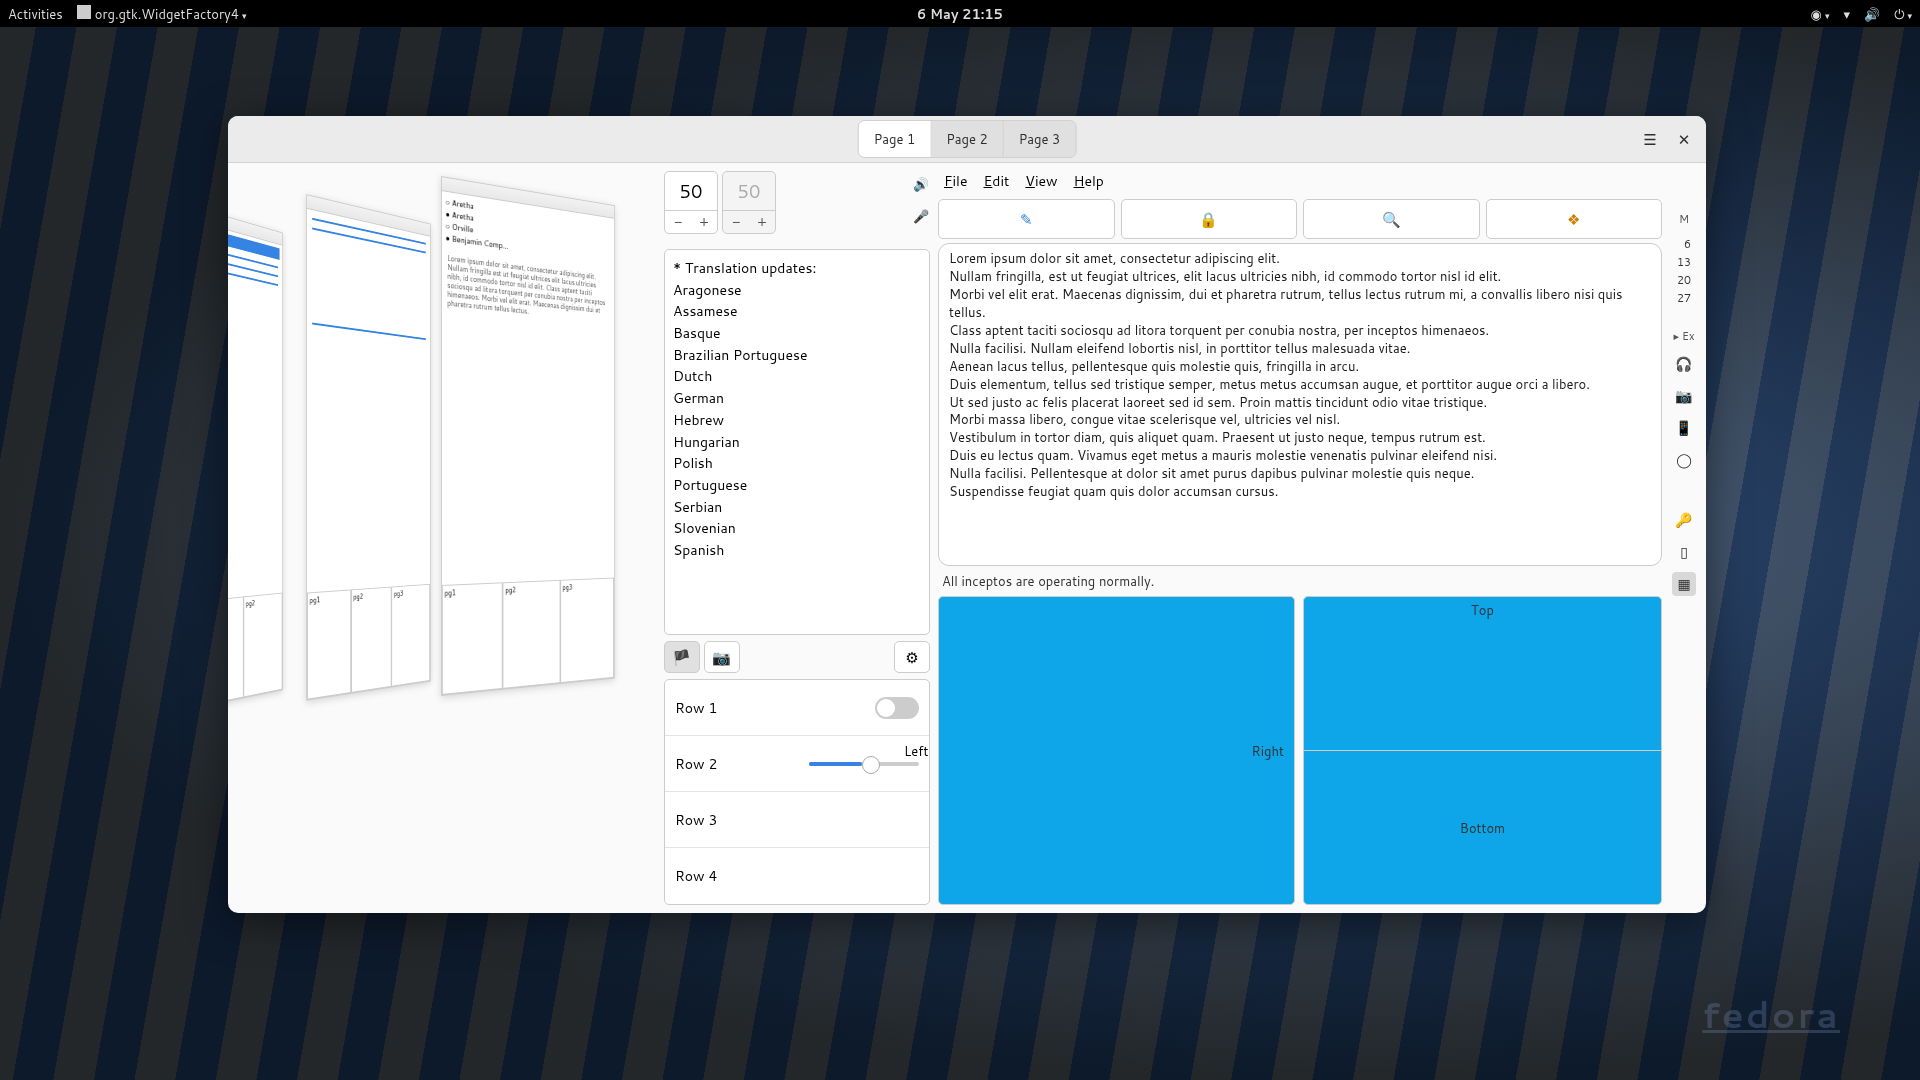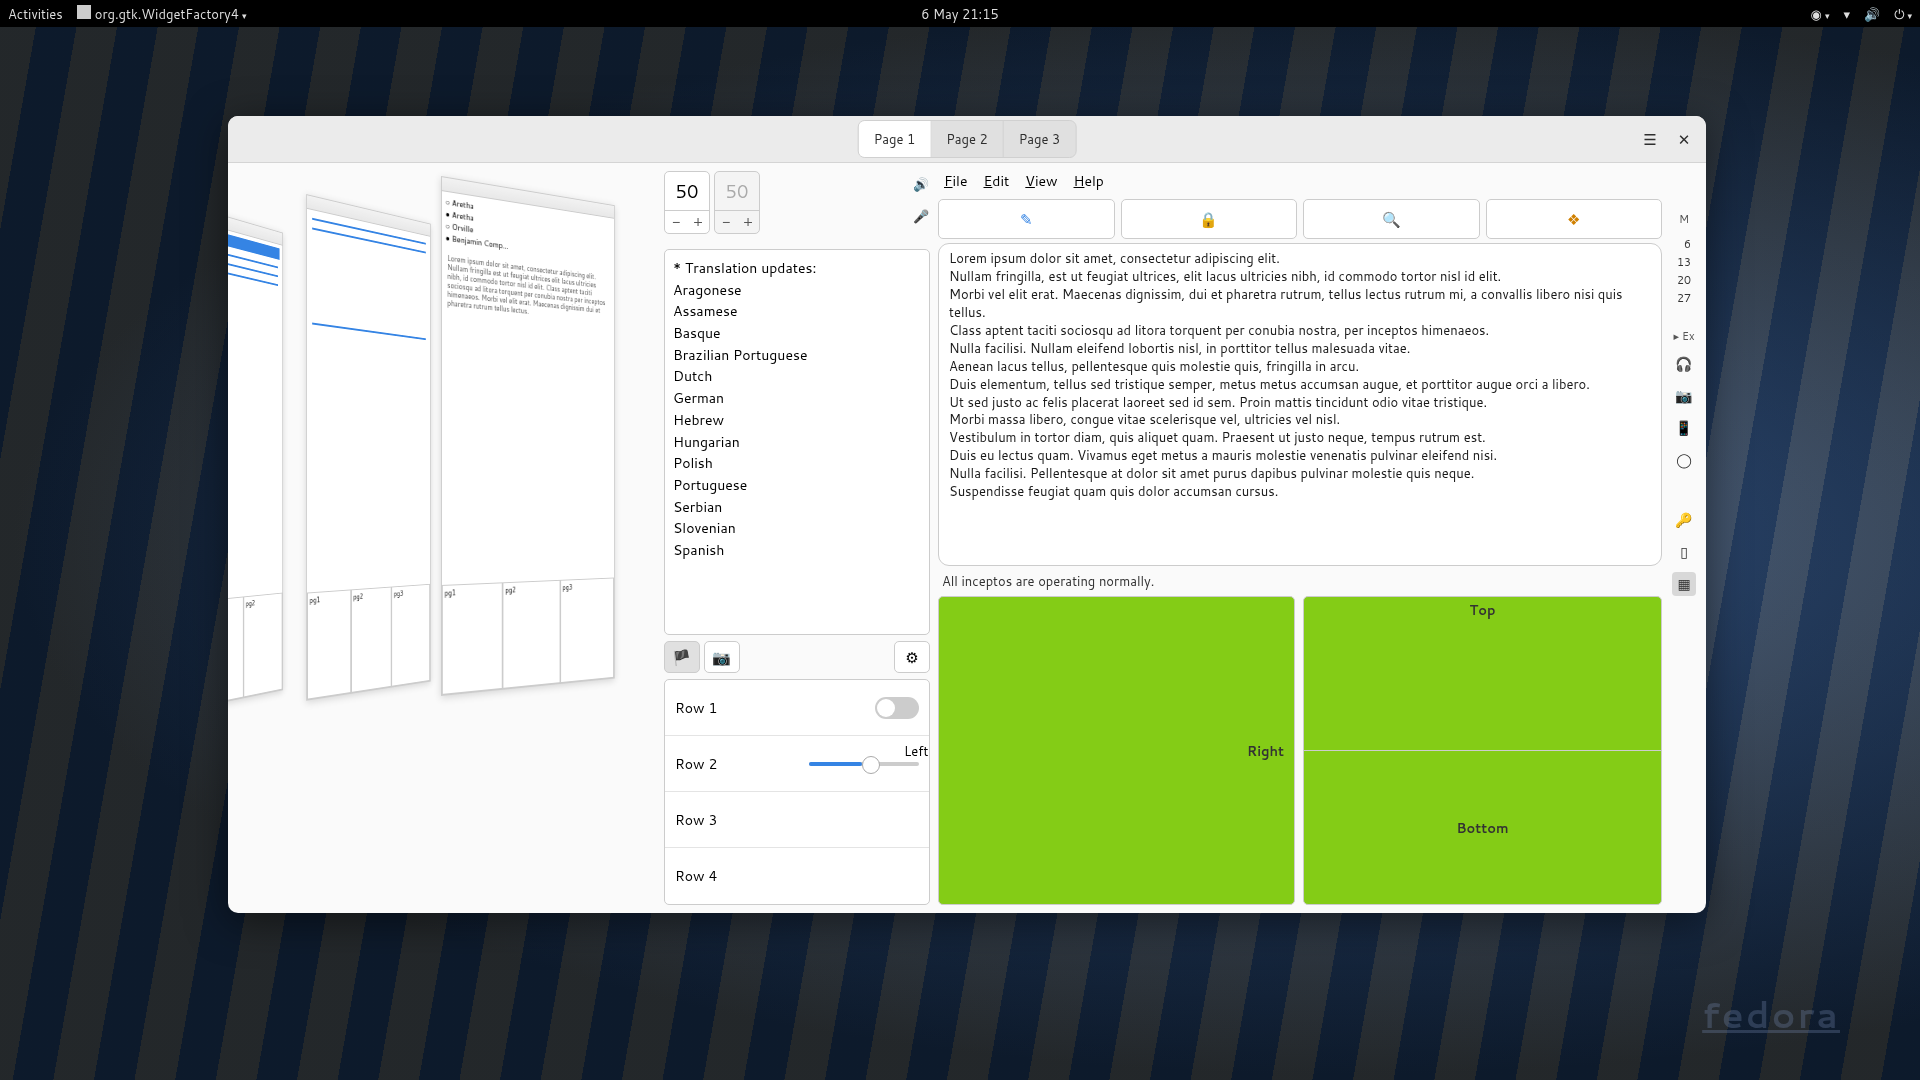--- a/index.html
+++ b/index.html
@@ -13,21 +13,21 @@
 }
 .wallpaper { position: absolute; inset: 0; background:
   repeating-linear-gradient(100deg, rgba(180,150,100,0.15) 0 40px, rgba(20,40,70,0.3) 40px 80px),
   radial-gradient(ellipse at 70% 50%, #3a5a88 0%, #0a1420 70%);
 }
 .fedora { position: absolute; right: 80px; bottom: 40px; font-size: 36px; font-weight: bold; color: rgba(120,140,180,0.3); letter-spacing: 2px; text-decoration: underline; }
 
 
 .topbar { position: absolute; top:0; left:0; right:0; height:27px; background:#000; color:#ddd; display:flex; align-items:center; font-size:13px; padding:0 8px; z-index:10;}
 .topbar .left { display:flex; gap:14px; align-items:center;}
-.topbar .center { position:absolute; left:50%; transform:translateX(-50%);}
+.topbar .center { position:absolute; left:50%; transform:translateX(-50%);font-weight:bold;}
 .topbar .right { margin-left:auto; display:flex; gap:14px; align-items:center;}
 .topbar .appicon { width:14px; height:14px; background:#ccc; display:inline-block; margin-right:4px;}
 .topbar .caret { font-size: 9px; margin-left: 3px; }
 
 
 .window { position:absolute; left:228px; top:116px; width:1478px; height:797px; background:#fafafa; border-radius:10px; box-shadow:0 8px 40px rgba(0,0,0,0.5); display:flex; flex-direction:column; overflow:hidden;}
 .titlebar { height:47px; background:#ebebeb; border-bottom:1px solid #d4d4d4; display:flex; align-items:center; padding:0 8px; position:relative;}
 .tabs { position:absolute; left:50%; transform:translateX(-50%); display:flex; background:#e0e0e0; border-radius:7px; overflow:hidden; border:1px solid #d0d0d0;}
 .tab { padding:9px 15px; font-size:13px; color:#2e2e2e; border-right:1px solid #d0d0d0; cursor:default;}
 .tab:last-child{border-right:none;}
@@ -50,21 +50,21 @@
 .pg3 { width:210px; height:520px; left:205px; top:5px; transform:rotateY(25deg); transform-origin:left; font-size:8px;}
 .pg .hdr { height:14px; background:linear-gradient(#f2f2f2,#e8e8e8); border-bottom:1px solid #ccc;}
 .pg .sel { background:#3584e4; color:#fff; padding:2px 4px; margin:4px;}
 .pg .line { height:2px; background:#3584e4; margin:8px 6px;}
 .pg .txt { padding:6px; color:#555; font-size:7px; line-height:1.3;}
 .pg .bottomtabs { position:absolute; bottom:0; left:0; right:0; height:110px; display:flex;}
 .pg .btab { flex:1; border:1px solid #ccc; background:#fff; font-size:7px; padding:2px;}
 
 
 .spinrow { display:flex; gap:4px; align-items:flex-start; height:72px;}
-.spinner { width:46px; background:#fff; border:1px solid #ccc; border-radius:5px; display:flex; flex-direction:column; align-items:center; font-size:18px;}
+.spinner { width:54px; background:#fff; border:1px solid #ccc; border-radius:5px; display:flex; flex-direction:column; align-items:center; font-size:18px;}
 .spinner .val { padding:6px 0;}
 .spinner .btns { display:flex; width:100%; border-top:1px solid #ccc;}
 .spinner .btns span{flex:1; text-align:center; padding:1px 0; font-size:14px; color:#555;}
 .spinner.dis { color:#aaa; background:#f4f4f4;}
 .miccol { display:flex; flex-direction:column; gap:14px; margin-left:auto; padding-top:4px;}
 .langbox { flex:1; background:#fff; border:1px solid #ccc; border-radius:5px; padding:8px; overflow:auto; font-size:14px; line-height:1.55;}
 .toolrow { display:flex; gap:4px;}
 .tool { flex:0 0 36px; height:32px; background:#fff; border:1px solid #ccc; border-radius:5px; display:flex; align-items:center; justify-content:center; font-size:15px;}
 .tool.active { background:#e0e0e0;}
 .tool.spacer{flex:1; border:none; background:none;}
@@ -80,21 +80,21 @@
 
 .menubar { display:flex; gap:16px; font-size:14px; padding:0 6px 4px;}
 .menubar span u{text-decoration:underline;}
 .bigtoolbar { display:flex; gap:6px; height:40px;}
 .bigbtn { flex:1; background:#fff; border:1px solid #ccc; border-radius:5px; display:flex; align-items:center; justify-content:center; font-size:15px;}
 .bigbtn.color1{color:#3584e4;}
 .bigbtn.color2{color:#d08000;}
 .textarea { flex:1; background:#fff; border:1px solid #ccc; border-radius:11px; padding:6px 10px; font-size:13px; line-height:1.38; color:#1a1a1a; overflow:auto;}
 .status { font-size:13px; color:#333; padding:2px 4px;}
 .paned { flex:1; display:flex; gap:8px;}
-.pane { flex:1; background:#84cc16; border:1px solid #ccc; border-radius:5px; position:relative;font-weight:bold;}
+.pane { flex:1; background:#0ea5e9; border:1px solid #ccc; border-radius:5px; position:relative;}
 .plabel { position:absolute; font-size:13px; color:#333;}
 .sidelabel { writing-mode: horizontal-tb; position:absolute; left:-34px; top:50%; transform:translateY(-50%); font-size:13px;}
 .rightpane { display:flex; flex-direction:column;}
 .rightpane .half{flex:1; position:relative; border-bottom:1px solid #ccc;}
 .rightpane .half:last-child{border-bottom:none;}
 
 
 .sideitem { width:24px; height:24px; display:flex; align-items:center; justify-content:center; color:#2e2e2e; font-size:14px; border-radius:4px;}
 .sideitem.active{background:#d8d8d8;}
 .sidetext { font-size:11px; color:#555; writing-mode:horizontal-tb; white-space:nowrap;}

